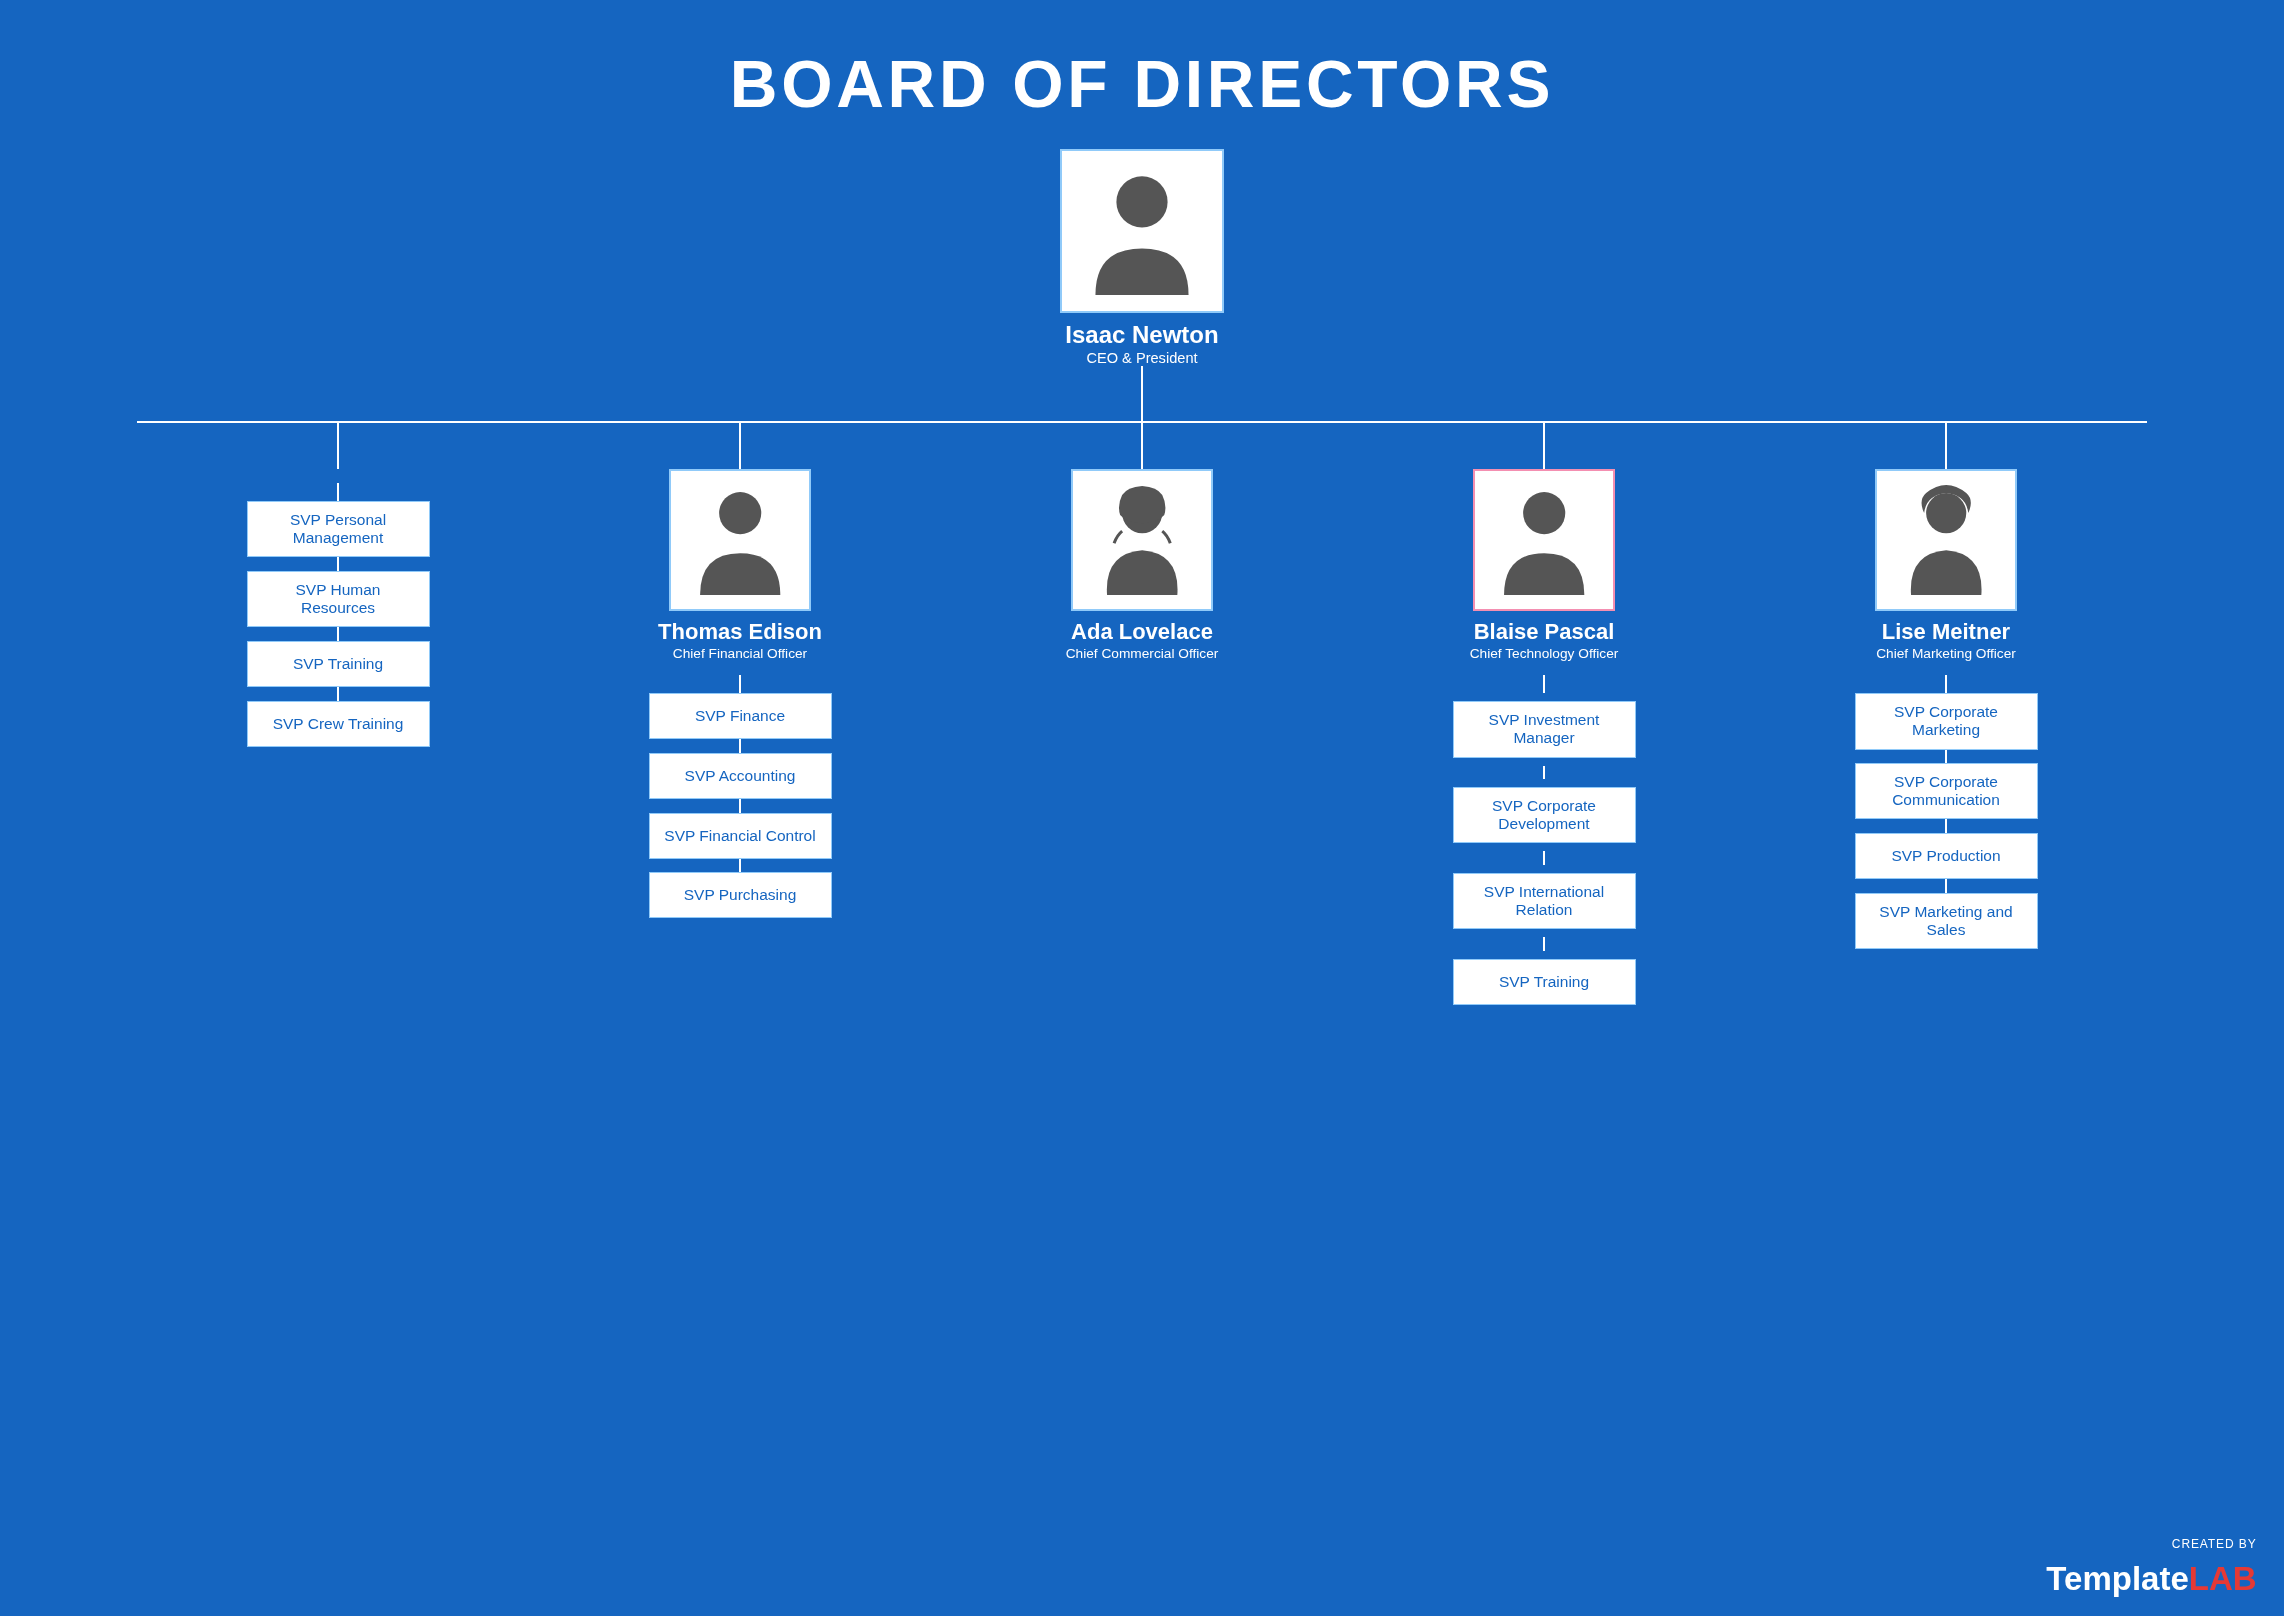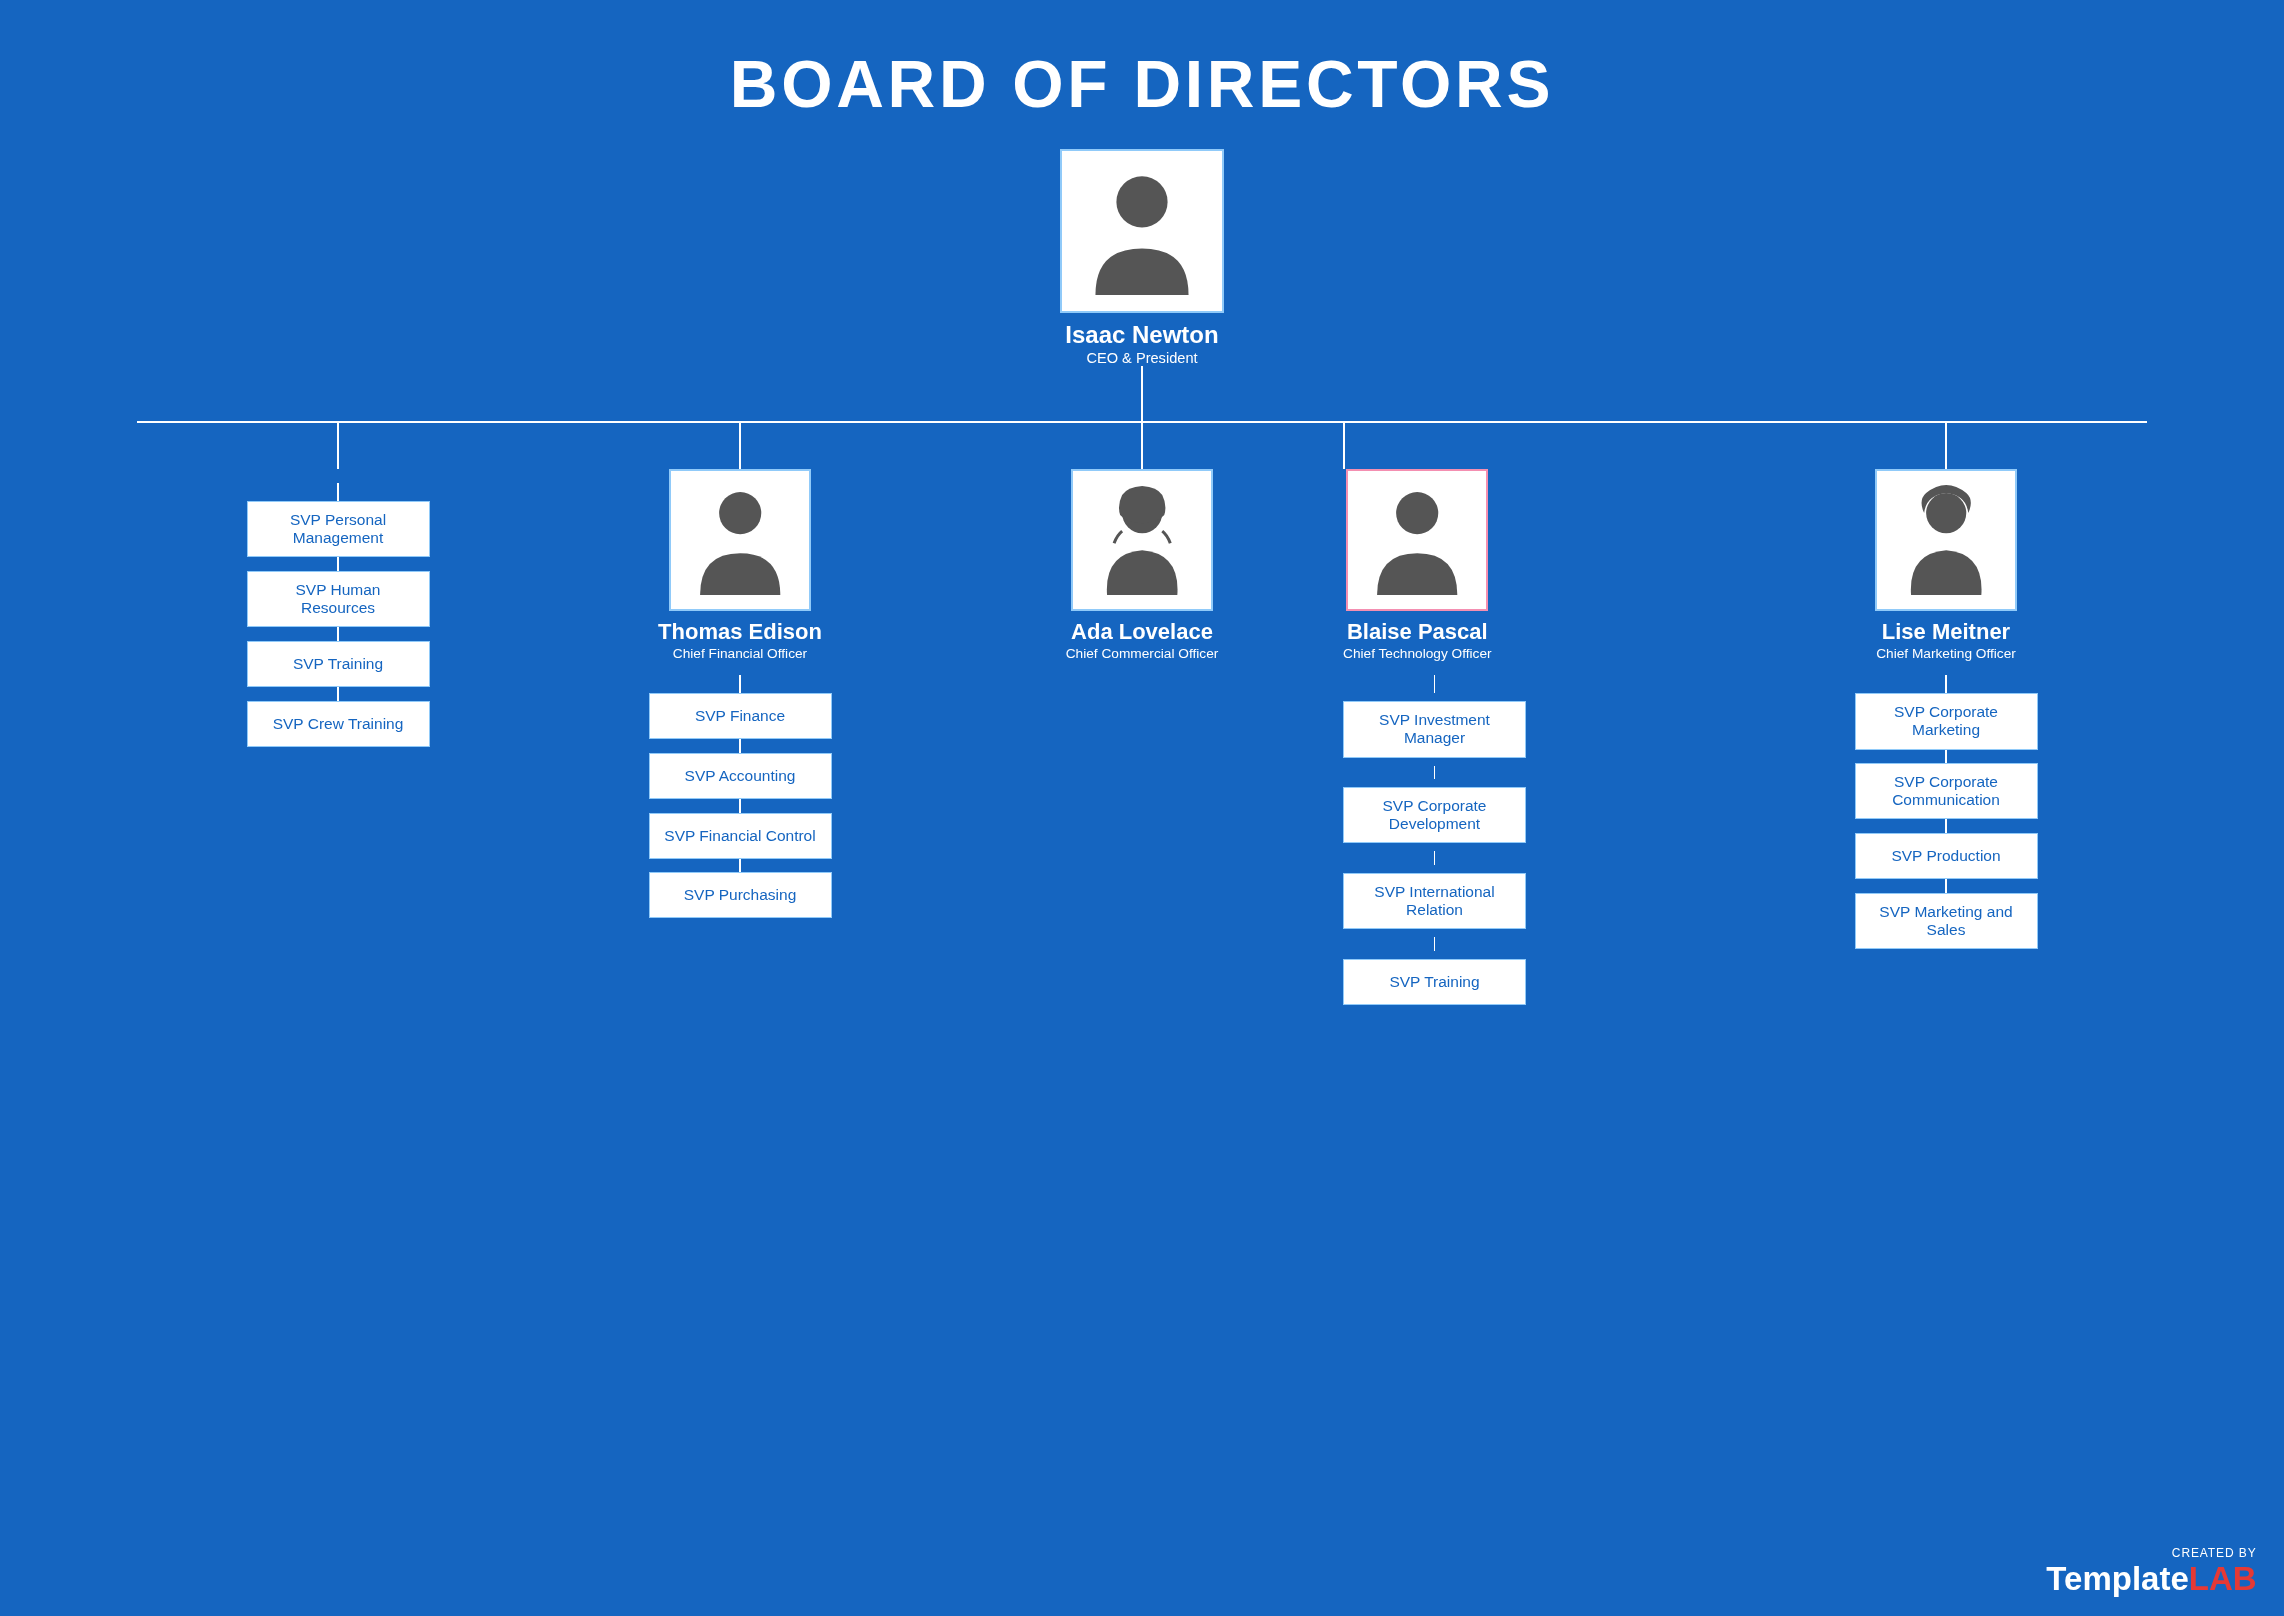--- a/index.html
+++ b/index.html
@@ -91,20 +91,21 @@
       align-items: center;
     }
     
     .watermark {
       position: absolute;
       bottom: 18.3px;
       right: 27.4px;
       display: flex;
       flex-direction: column;
       align-items: flex-end;
+      gap: 9px;
     }
     .created-by {
       font-size: 12px;
       color: white;
       letter-spacing: 0.9px;
     }
     .template-lab {
       font-size: 33px;
       font-weight: bold;
     }
@@ -191,21 +192,21 @@
               <path d="M30,46 Q25,50 22,58" fill="none" stroke="#555" stroke-width="3"></path>
               <path d="M70,46 Q75,50 78,58" fill="none" stroke="#555" stroke-width="3"></path>
               <path d="M30,10 Q35,2 50,1 Q65,2 70,10 Q75,20 72,30 Q65,38 50,38 Q35,38 28,30 Q25,20 30,10" fill="#555"></path>
             </svg>
           </div>
           <div class="person-name" style="font-size:22px;">Ada Lovelace</div>
           <div class="person-title" style="font-size:13.7px;">Chief Commercial Officer</div>
         </div>
       </div>
 
-      <div class="level2-col" style="display:flex;flex-direction:column;align-items:flex-start;width:402px;">
+      <div class="level2-col" style="display:flex;flex-direction:column;align-items:center;width:402px;">
         <div style="width:1.8px;height:46px;background:white;"></div>
         <div class="person-card">
           <div class="avatar-box medium" style="border-color:#F48FB1;">
             <svg viewBox="0 0 100 110" class="avatar-svg">
               <circle cx="50" cy="28" r="21" fill="#555"></circle>
               <path d="M10,110 Q10,68 50,68 Q90,68 90,110 Z" fill="#555"></path>
             </svg>
           </div>
           <div class="person-name" style="font-size:22px;">Blaise Pascal</div>
           <div class="person-title" style="font-size:13.7px;">Chief Technology Officer</div>

